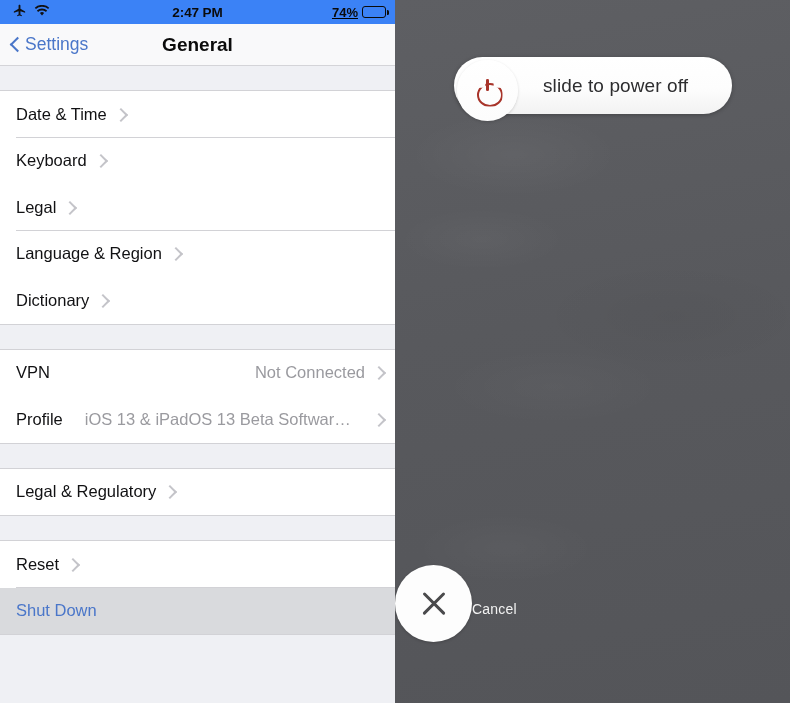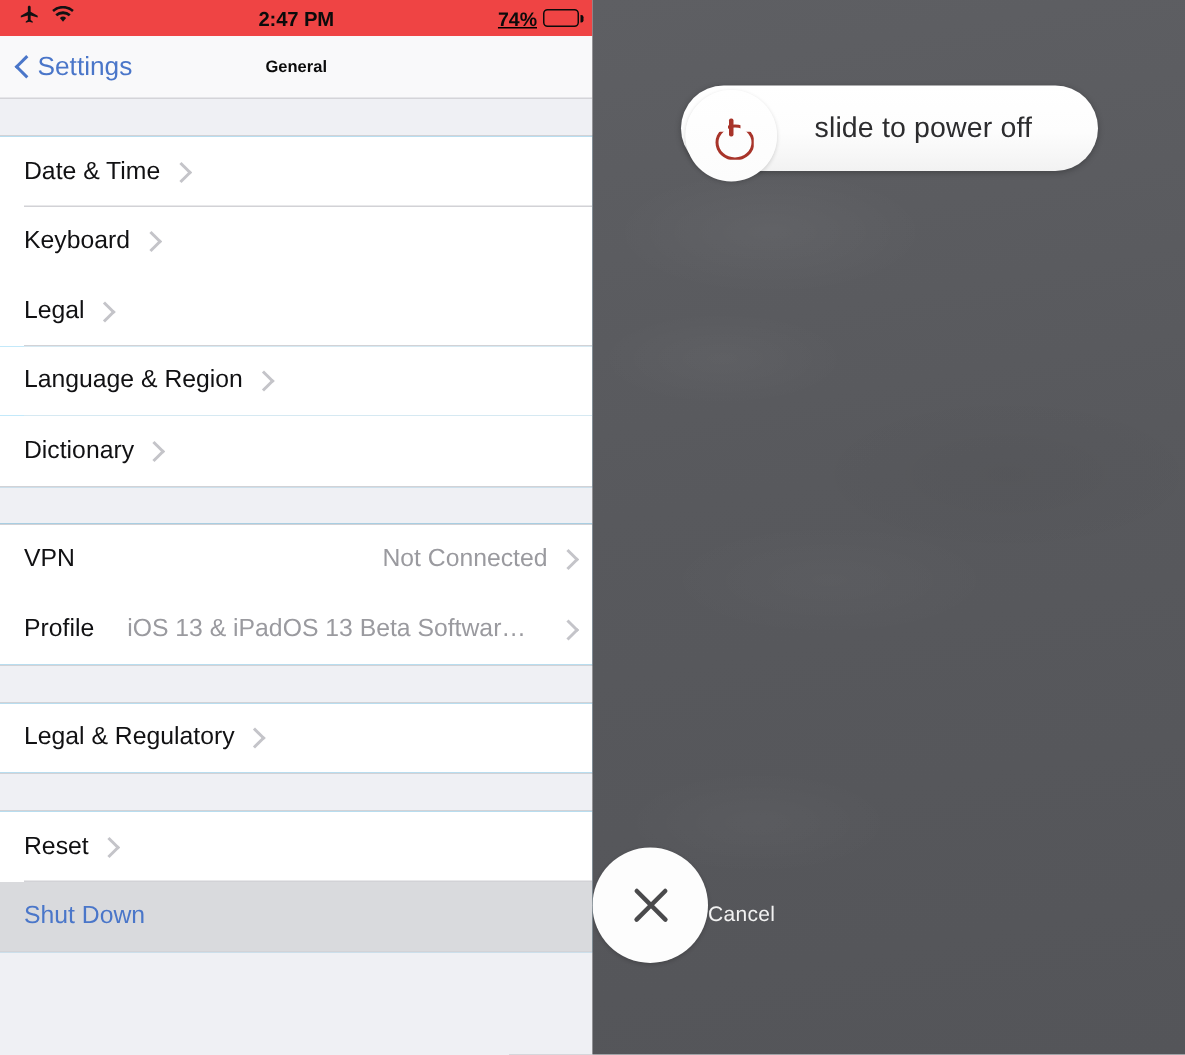--- a/index.html
+++ b/index.html
@@ -20,21 +20,21 @@
     position: relative;
     width: 395px; height: 703px;
     background: #eff0f4;
     overflow: hidden;
   }
 
   
   #status-bar {
     position: relative;
     height: 24px;
-    background: #ef4444;
+    background: #3b82f6;
     display: flex;
     align-items: center;
     padding: 0 9px 0 12px;
     text-decoration: underline;
   }
   .sb-left { display: flex; align-items: center; gap: 7px; }
   .sb-center {
     position: absolute;
     left: 0; right: 0;
     text-align: center;
@@ -103,35 +103,35 @@
     left: 2px; top: 3px;
     width: 9px; height: 9px;
     border-left: 2.6px solid #4a76c9;
     border-bottom: 2.6px solid #4a76c9;
     transform: rotate(45deg);
   }
   #nav-title {
     position: absolute;
     left: 0; right: 0;
     text-align: center;
-    font-size: 11px;
+    font-size: 19px;
     font-weight: bold;
     color: #0b0b0b;
     pointer-events: none;
   }
 
   
   #table-view {
     background: #eff0f4;
     height: 637px;
   }
   .group-gap { height: 24px; background: #eff0f4; }
   .group-gap.tall { height: 28px; }
   .group {
-    background: #0ea5e9;
+    background: #1d4ed8;
     border-top: 0.5px solid #d2d2d6;
     border-bottom: 0.5px solid #d2d2d6;
   }
   .row {
     position: relative;
     height: 46.5px;
     display: flex;
     align-items: center;
     padding: 0 12px 0 16px;
     background: #ffffff;

